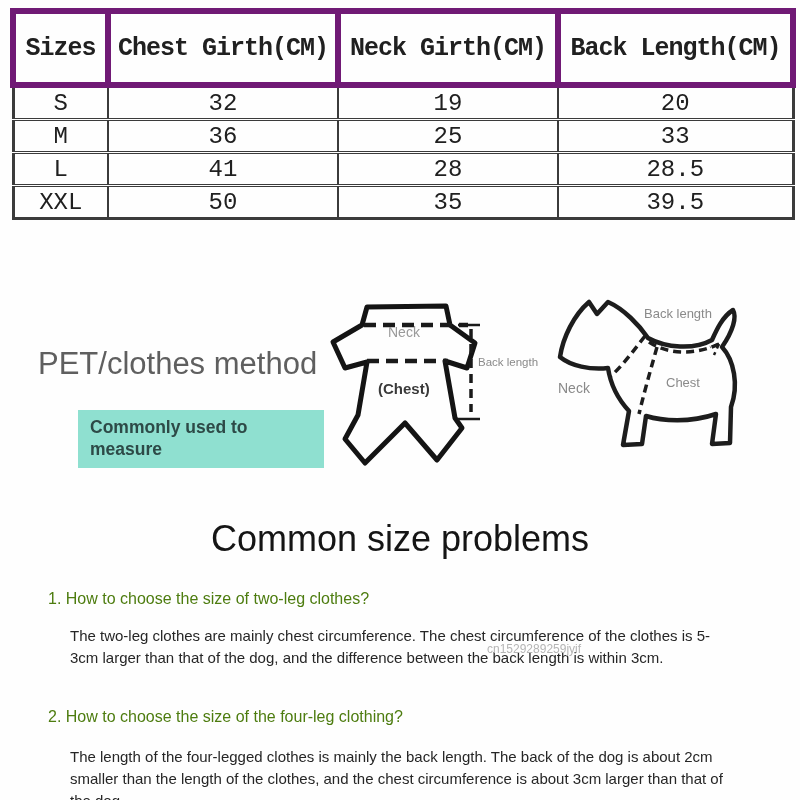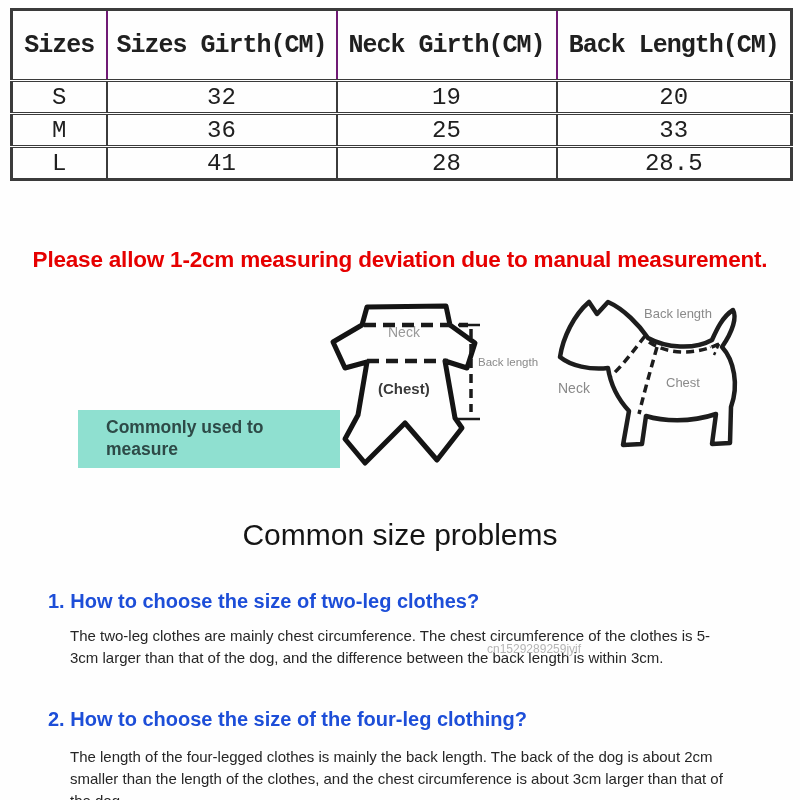--- a/index.html
+++ b/index.html
@@ -3,40 +3,40 @@
 <meta charset="utf-8">
 <style>
   html,body{margin:0;padding:0;background:#ffffff;}
   .page{position:relative;width:800px;height:800px;background:#fefefe;overflow:hidden;
         font-family:"Liberation Sans",sans-serif;color:#1c1c1c;}
 
   
   table.size-table{position:absolute;left:10px;top:8px;width:780px;
     border-collapse:collapse;border:3px solid #3b3b3b;table-layout:fixed;
     font-family:"Liberation Mono",monospace;text-align:center;color:#202020;}
-  table.size-table th{border:2px solid #701a75;height:66px;font-size:25px;font-weight:600;
+  table.size-table th{border:6px solid #701a75;height:66px;font-size:25px;font-weight:600;
     letter-spacing:-1px;white-space:nowrap;overflow:hidden;}
   table.size-table td{border:2px solid #3b3b3b;border-top:3px double #3b3b3b;height:28px;
     font-size:24px;font-weight:500;}
 
   
   .notice{position:absolute;left:0;top:247px;width:800px;text-align:center;
     color:#e60000;font-size:22.5px;font-weight:bold;letter-spacing:-0.2px;}
 
   
   .pet-method-title{position:absolute;left:38px;top:346px;font-size:31px;color:#5f5f5f;}
   .highlight-box{position:absolute;left:78px;top:410px;width:224px;background:#8fe0d0;
-    color:#2d4a47;font-size:17.5px;font-weight:bold;line-height:1.28;padding:6px 10px 7px 28px;}
+    color:#2d4a47;font-size:17.5px;font-weight:bold;line-height:1.28;padding:6px 10px 7px 12px;}
   .diagram{position:absolute;}
   svg text{font-family:"Liberation Sans",sans-serif;}
 
   
   .faq-title{position:absolute;left:0;top:518px;width:800px;text-align:center;
-    font-size:30px;color:#151515;}
-  .faq-q{position:absolute;font-size:20px;font-weight:bold;color:#1d4ed8;}
+    font-size:36px;color:#151515;}
+  .faq-q{position:absolute;font-size:16px;font-weight:normal;color:#4d7c0f;}
   .faq-q.q1{left:48px;top:590px;}
   .faq-q.q2{left:48px;top:708px;text-align:center;}
   .faq-a{position:absolute;font-size:15px;line-height:22px;color:#262626;}
   .faq-a.a1{left:70px;top:625px;width:650px;}
   .faq-a.a2{left:70px;top:746px;width:672px;}
   .watermark{position:absolute;left:487px;top:642px;font-size:12px;color:#b5b5b5;}
 </style>
 </head>
 <body>
 
@@ -45,21 +45,21 @@
   <table class="size-table">
     <colgroup>
         <col style="width:95px">
         <col style="width:230px">
         <col style="width:220px">
         <col style="width:235px">
       </colgroup>
     <thead>
       <tr>
         <th>Sizes</th>
-        <th>Sizes Girth(CM)</th>
+        <th>Chest Girth(CM)</th>
         <th>Neck Girth(CM)</th>
         <th>Back Length(CM)</th>
       </tr>
     </thead>
     <tbody>
       <tr>
         <td>S</td>
         <td>32</td>
         <td>19</td>
         <td>20</td>
@@ -69,25 +69,31 @@
         <td>36</td>
         <td>25</td>
         <td>33</td>
       </tr>
       <tr>
         <td>L</td>
         <td>41</td>
         <td>28</td>
         <td>28.5</td>
       </tr>
+      <tr>
+        <td>XXL</td>
+        <td>50</td>
+        <td>35</td>
+        <td>39.5</td>
+      </tr>
     </tbody>
   </table>
 
-  <div class="notice">Please allow 1-2cm measuring deviation due to manual measurement.</div>
 
+  <div class="pet-method-title">PET/clothes method</div>
 
   <div class="highlight-box">
     <div>Commonly used to measure</div>
   </div>
 
   <svg class="diagram" style="left:320px;top:292px" width="240" height="200" viewBox="0 0 240 200">
     <path d="M47,15 L126,14 L130,33 L155,51 L147,76 L125,69 L135,126 L142,136 L117,168 L85,131
              L45,171 L25,147 L38,123 L47,70 L25,76 L13,50 L42,33 Z" fill="none" stroke="#141414" stroke-width="5" stroke-linejoin="round"></path>
     <path d="M44,33 H148" fill="none" stroke="#1a1a1a" stroke-width="4.5" stroke-dasharray="12 7"></path>
     <path d="M47,69 H128" fill="none" stroke="#1a1a1a" stroke-width="4.5" stroke-dasharray="12 7"></path>

